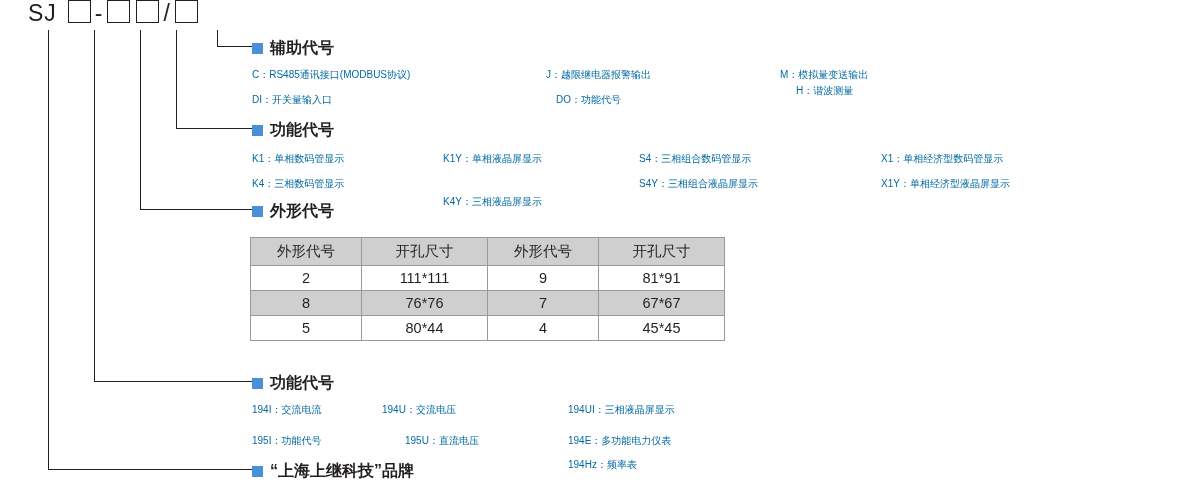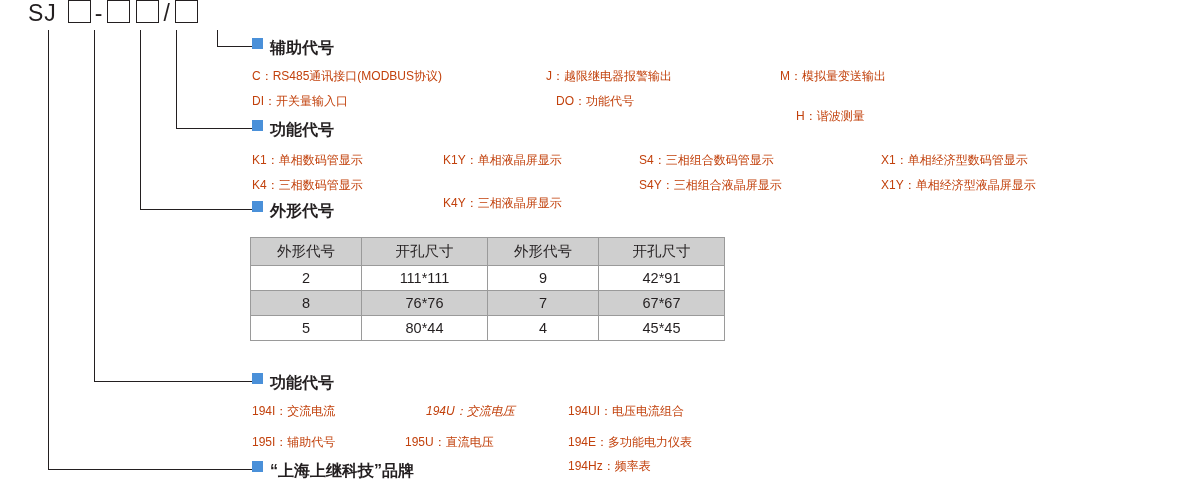--- a/index.html
+++ b/index.html
@@ -21,25 +21,25 @@
     border:1px solid #231f20;background:#fff;margin:0 3px;
   }
   .dash{font-size:23px;margin:0 1px;}
   .slash{font-size:23px;margin:0 2px;}
 
   
   .vline{position:absolute;width:1px;background:#231f20;}
   .hline{position:absolute;height:1px;background:#231f20;}
 
   
-  .sec-head{position:absolute;display:flex;align-items:flex-start;}
+  .sec-head{position:absolute;display:flex;align-items:center;}
   .sq{width:11px;height:11px;background:#4a90d9;display:inline-block;margin-right:7px;}
   .sec-title{font-size:16px;font-weight:700;color:#231f20;}
 
-  .txt{position:absolute;font-size:12px;color:#c2410c;white-space:nowrap;}
+  .txt{position:absolute;font-size:10px;color:#0369a1;white-space:nowrap;}
 
   
   .tbl{position:absolute;left:250px;top:237px;border-collapse:collapse;}
   .tbl td,.tbl th{
     border:1px solid #9a9a9a;
     font-size:14.5px;font-weight:400;
     text-align:center;
     padding:4px 0;
     color:#231f20;
   }
@@ -80,21 +80,21 @@
 
   <div class="sec-head" style="left:252px;top:38px;">
     <span class="sq"></span>
     <span class="sec-title">辅助代号</span>
   </div>
   <div class="txt" style="left:252px;top:68px;">C：RS485通讯接口(MODBUS协议)</div>
   <div class="txt" style="left:780px;top:68px;">M：模拟量变送输出</div>
   <div class="txt" style="left:546px;top:68px;">J：越限继电器报警输出</div>
   <div class="txt" style="left:252px;top:93px;">DI：开关量输入口</div>
   <div class="txt" style="left:556px;top:93px;">DO：功能代号</div>
-  <div class="txt" style="left:796px;top:108px;">H：谐波测量</div>
+  <div class="txt" style="left:796px;top:84px;">H：谐波测量</div>
 
   <div class="sec-head" style="left:252px;top:120px;">
     <span class="sq"></span>
     <span class="sec-title">功能代号</span>
   </div>
   <div class="txt" style="left:252px;top:152px;">K1：单相数码管显示</div>
   <div class="txt" style="left:443px;top:152px;">K1Y：单相液晶屏显示</div>
   <div class="txt" style="left:639px;top:152px;">S4：三相组合数码管显示</div>
   <div class="txt" style="left:881px;top:152px;">X1：单相经济型数码管显示</div>
   <div class="txt" style="left:252px;top:177px;">K4：三相数码管显示</div>
@@ -114,21 +114,21 @@
         <th class="c-size">开孔尺寸</th>
         <th class="c-code">外形代号</th>
         <th class="c-size">开孔尺寸</th>
       </tr>
     </thead>
     <tbody>
       <tr>
         <td>2</td>
         <td>111*111</td>
         <td>9</td>
-        <td>42*91</td>
+        <td>81*91</td>
       </tr>
       <tr class="shaded">
         <td>8</td>
         <td>76*76</td>
         <td>7</td>
         <td>67*67</td>
       </tr>
       <tr>
         <td>5</td>
         <td>80*44</td>
@@ -136,23 +136,23 @@
         <td>45*45</td>
       </tr>
     </tbody>
   </table>
 
   <div class="sec-head" style="left:252px;top:373px;">
     <span class="sq"></span>
     <span class="sec-title">功能代号</span>
   </div>
   <div class="txt" style="left:252px;top:403px;">194I：交流电流</div>
-  <div class="txt" style="left:426px;top:403px;font-style:italic;">194U：交流电压</div>
-  <div class="txt" style="left:568px;top:403px;">194UI：电压电流组合</div>
-  <div class="txt" style="left:252px;top:434px;">195I：辅助代号</div>
+  <div class="txt" style="left:382px;top:403px;">194U：交流电压</div>
+  <div class="txt" style="left:568px;top:403px;">194UI：三相液晶屏显示</div>
+  <div class="txt" style="left:252px;top:434px;">195I：功能代号</div>
   <div class="txt" style="left:405px;top:434px;text-align:right;">195U：直流电压</div>
   <div class="txt" style="left:568px;top:434px;">194E：多功能电力仪表</div>
   <div class="txt" style="left:568px;top:458px;">194Hz：频率表</div>
 
   <div class="sec-head" style="left:252px;top:461px;">
     <span class="sq"></span>
     <span class="sec-title">“上海上继科技”品牌</span>
   </div>
 
 </div>

